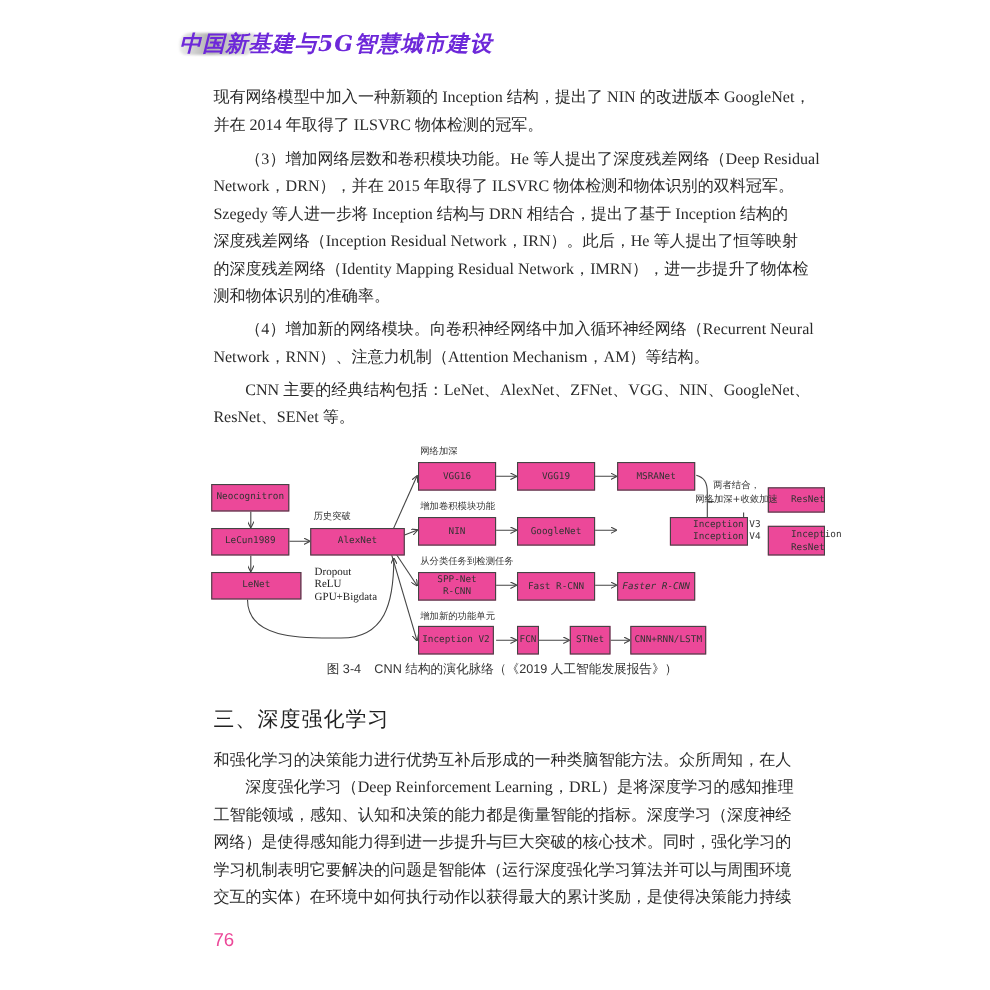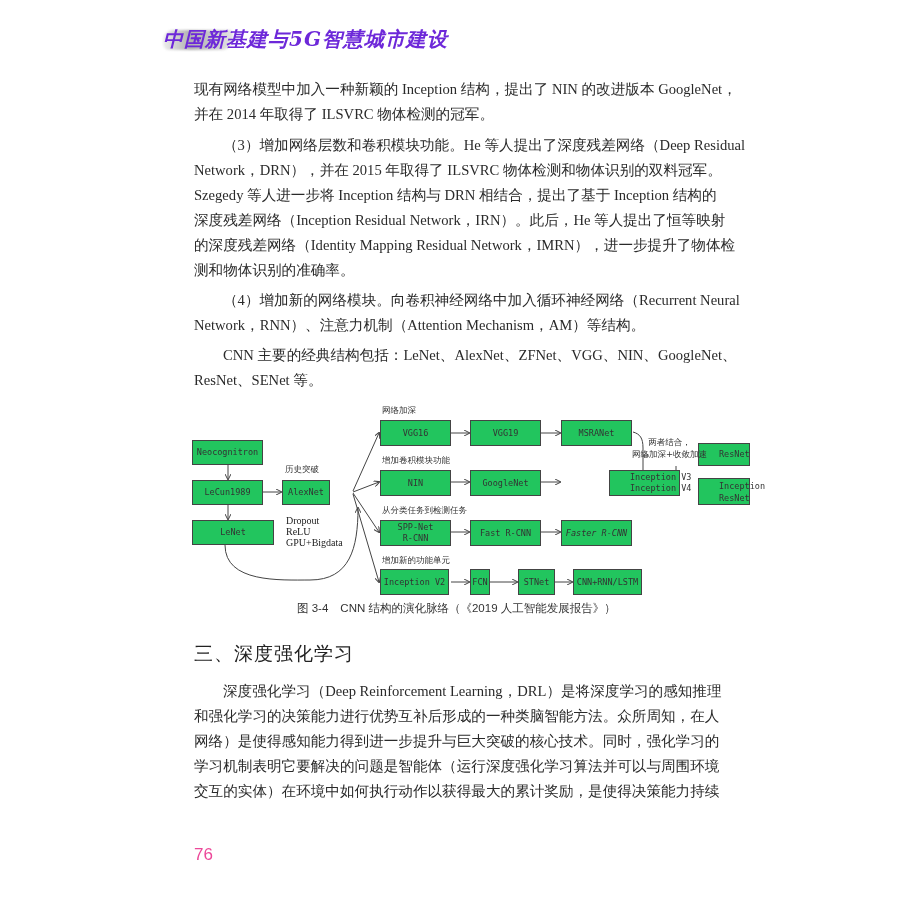--- a/index.html
+++ b/index.html
@@ -23,21 +23,21 @@
     position:absolute; left:194px; width:510px; font-size:14.6px; line-height:25px;
     text-align:justify; margin:0;
   }
   .para .line { display:block; white-space:nowrap; text-align-last:justify; text-align:justify; }
   .para .line.last { text-align-last:left; }
   .indent { padding-left:29px; }
 
   
   .diagram { position:absolute; left:180px; top:398px; width:540px; height:200px; }
   .node {
-    position:absolute; border:1px solid #444; background:#22c55e; box-sizing:border-box;
+    position:absolute; border:1px solid #444; background:#ec4899; box-sizing:border-box;
     font-family:"DejaVu Sans Mono", "Liberation Mono", monospace; font-size:8.5px; color:#333;
     display:flex; align-items:center; justify-content:center; text-align:center; line-height:13px;
     white-space:pre;
   }
   .node.left { justify-content:flex-start; padding-left:20px; text-align:left;margin-left:48px; }
   .dlabel {
     position:absolute; font-family:"DejaVu Sans", sans-serif; font-size:8.5px; color:#333; white-space:nowrap;text-align:center;
   }
   .dnote {
     position:absolute; font-family:"Liberation Serif", serif; font-size:10px; color:#222; line-height:11px; white-space:pre;
@@ -116,21 +116,21 @@
       <path d="M453,34 C460,36 463,40 463,50 L463,74 C463,82 459,86 453,88"></path>
       <line x1="463" y1="58" x2="469" y2="58"></line>
 
       <line x1="496" y1="68" x2="496" y2="79" marker-end="url(#ah)"></line>
     </g>
   </svg>
 
   <div class="node" style="left:12px;top:42px;width:71px;height:25px;">Neocognitron</div>
   <div class="node" style="left:12px;top:82px;width:71px;height:25px;">LeCun1989</div>
   <div class="node" style="left:12px;top:122px;width:82px;height:25px;">LeNet</div>
-  <div class="node" style="left:102px;top:82px;width:48px;height:25px;">AlexNet</div>
+  <div class="node" style="left:102px;top:82px;width:86px;height:25px;">AlexNet</div>
 
   <div class="node" style="left:200px;top:22px;width:71px;height:26px;">VGG16</div>
   <div class="node" style="left:290px;top:22px;width:71px;height:26px;">VGG19</div>
   <div class="node" style="left:381px;top:22px;width:71px;height:26px;">MSRANet</div>
 
   <div class="node" style="left:200px;top:72px;width:71px;height:26px;">NIN</div>
   <div class="node" style="left:290px;top:72px;width:71px;height:26px;">GoogleNet</div>
   <div class="node left" style="left:381px;top:72px;width:71px;height:26px;line-height:11px;">Inception V3
 Inception V4</div>
 
@@ -160,20 +160,21 @@
 GPU+Bigdata</span>
 </div>
 
 <div class="caption">
   <span class="fig">图 3-4</span><span>CNN 结构的演化脉络（《2019 人工智能发展报告》）</span>
 </div>
 
 <div class="section-title">三、深度强化学习</div>
 
 <div class="para" style="top:679px;">
+  <span class="line">和强化学习的决策能力进行优势互补后形成的一种类脑智能方法。众所周知，在人</span>
   <span class="line indent">深度强化学习（Deep Reinforcement Learning，DRL）是将深度学习的感知推理</span>
-  <span class="line">和强化学习的决策能力进行优势互补后形成的一种类脑智能方法。众所周知，在人</span>
+  <span class="line">工智能领域，感知、认知和决策的能力都是衡量智能的指标。深度学习（深度神经</span>
   <span class="line">网络）是使得感知能力得到进一步提升与巨大突破的核心技术。同时，强化学习的</span>
   <span class="line">学习机制表明它要解决的问题是智能体（运行深度强化学习算法并可以与周围环境</span>
   <span class="line">交互的实体）在环境中如何执行动作以获得最大的累计奖励，是使得决策能力持续</span>
 </div>
 
 <div class="page-number">76</div>
 
 </body></html>

